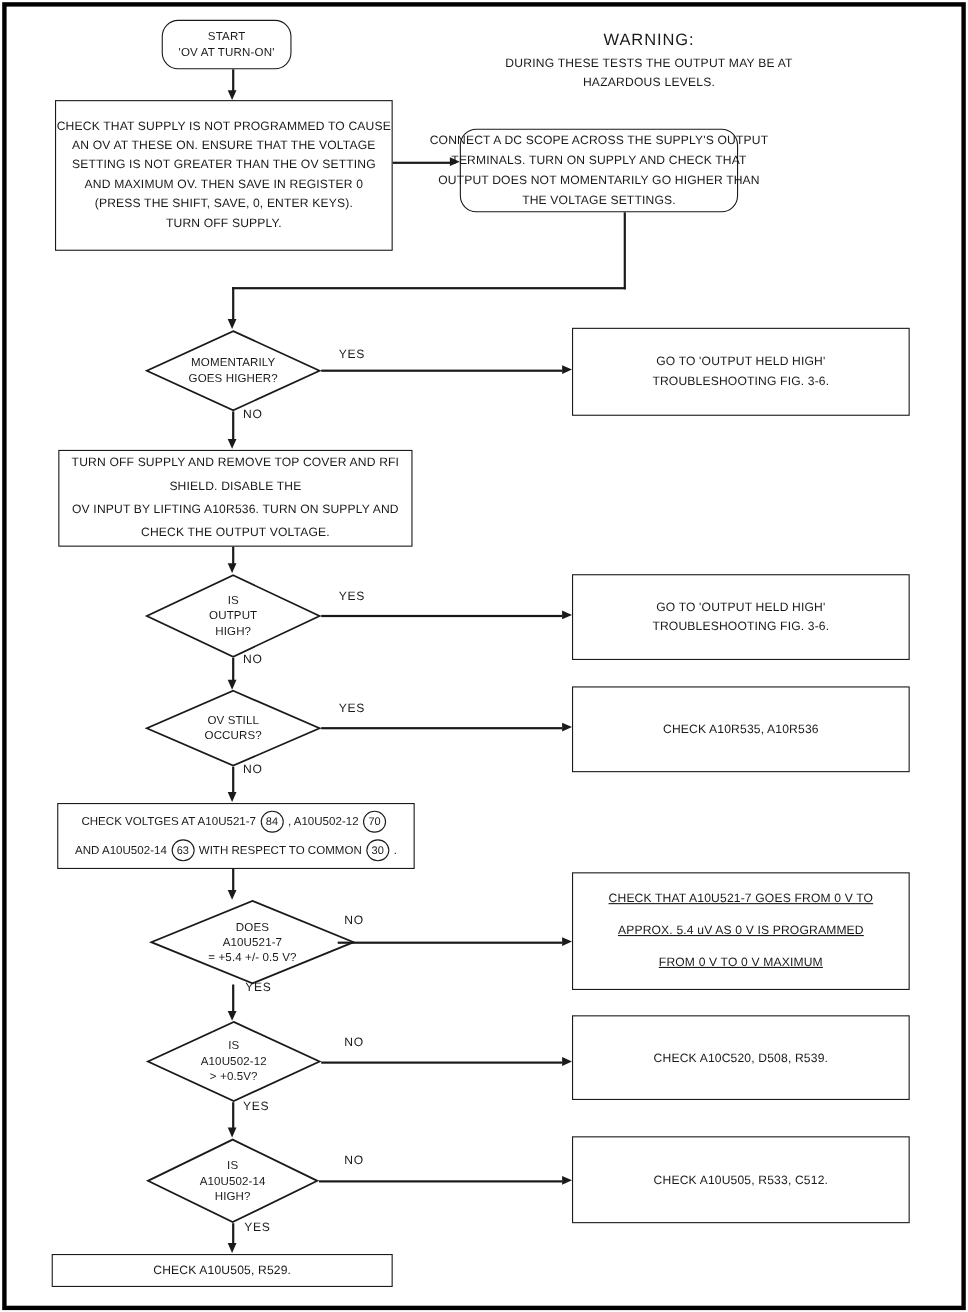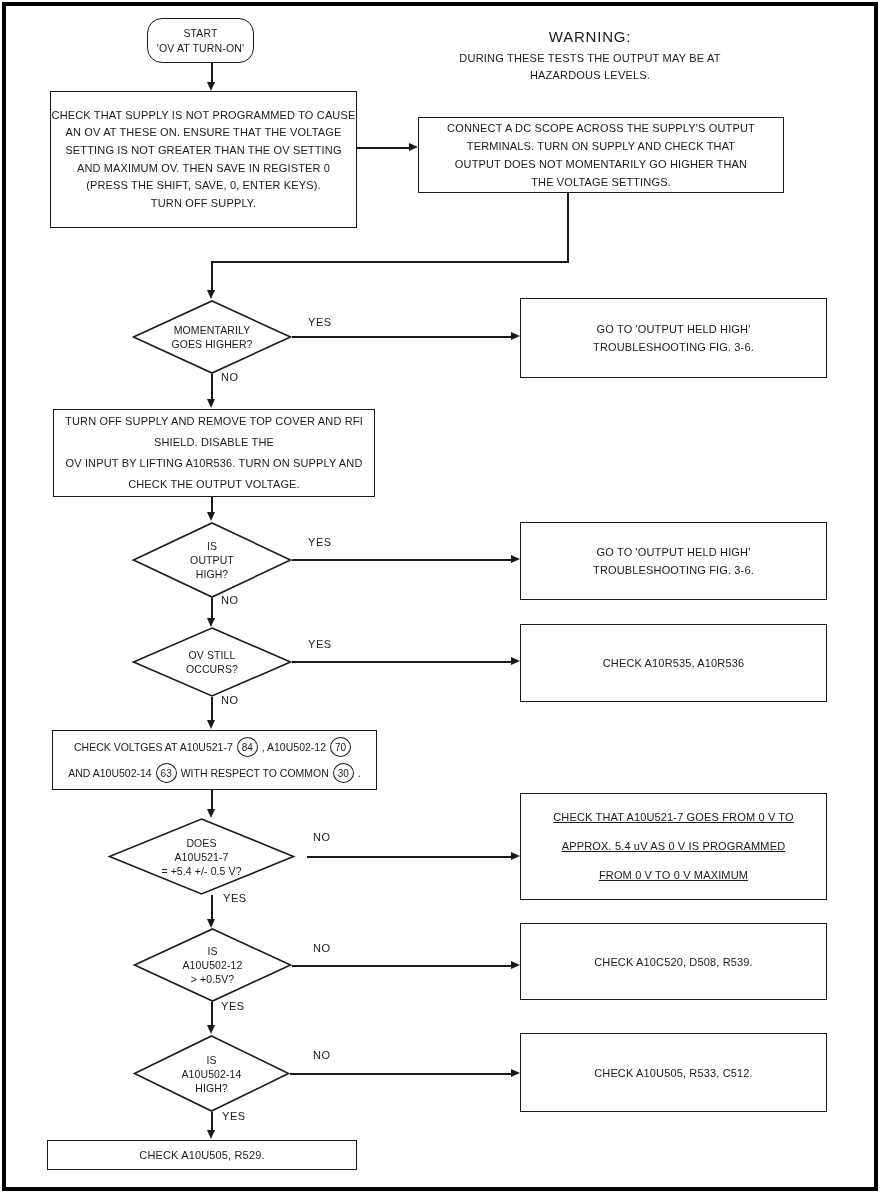--- a/index.html
+++ b/index.html
@@ -47,21 +47,21 @@
     display:inline-flex; justify-content:center; align-items:center;
     min-width:21px; height:20px; border:1.3px solid #1a1a1a; border-radius:50%;
     font-size:10px; margin:0 4px;
   }
 </style>
 </head>
 <body>
 
 <div class="frame"></div>
 
-<div class="node terminal" style="left:147px;top:18px;width:107px;height:45px;">
+<div class="node terminal" style="left:147px;top:18px;width:118px;height:45px;">
   <div class="ln">START</div>
   <div class="ln">'OV AT TURN-ON'</div>
 </div>
 
 <div class="warning">
   <div class="wtitle">WARNING:</div>
   <div class="wln">DURING THESE TESTS THE OUTPUT MAY BE AT</div>
   <div class="wln">HAZARDOUS LEVELS.</div>
 </div>
 
@@ -73,21 +73,21 @@
   <div class="ln">AN OV AT THESE ON. ENSURE THAT THE VOLTAGE</div>
   <div class="ln">SETTING IS NOT GREATER THAN THE OV SETTING</div>
   <div class="ln">AND MAXIMUM OV. THEN SAVE IN REGISTER 0</div>
   <div class="ln">(PRESS THE SHIFT, SAVE, 0, ENTER KEYS).</div>
   <div class="ln">TURN OFF SUPPLY.</div>
 </div>
 
 <div class="hline" style="left:357px;top:147px;width:53px;"></div>
 <div class="arr-r" style="left:409px;top:143px;"></div>
 
-<div class="node" id="box-connect-scope" style="left:418px;top:117px;width:366px;height:76px;">
+<div class="node" id="box-connect-scope" style="left:418px;top:117px;width:253px;height:76px;border-radius:15px;">
   <div class="ln">CONNECT A DC SCOPE ACROSS THE SUPPLY'S OUTPUT</div>
   <div class="ln">TERMINALS. TURN ON SUPPLY AND CHECK THAT</div>
   <div class="ln">OUTPUT DOES NOT MOMENTARILY GO HIGHER THAN</div>
   <div class="ln">THE VOLTAGE SETTINGS.</div>
 </div>
 
 <div class="vline" style="left:567px;top:193px;height:70px;"></div>
 <div class="hline" style="left:211px;top:261px;width:358px;"></div>
 <div class="vline" style="left:211px;top:261px;height:31px;"></div>
 <div class="arr-d" style="left:207px;top:290px;"></div>
@@ -175,21 +175,21 @@
     <span>AND A10U502-14</span>
     <span class="tp">63</span>
     <span>WITH RESPECT TO COMMON</span>
     <span class="tp">30</span>
     <span>.</span>
   </div>
 </div>
 <div class="vline" style="left:211px;top:790px;height:21px;"></div>
 <div class="arr-d" style="left:207px;top:809px;"></div>
 
-<div class="diamond" style="left:108px;top:818px;width:187px;height:77px;">
+<div class="diamond" style="left:136px;top:818px;width:187px;height:77px;">
   <svg width="187" height="77">
     <polygon points="93.5,1 185.5,38.5 93.5,76 1.5,38.5" fill="#ffffff" stroke="#1a1a1a" stroke-width="1.6"></polygon>
   </svg>
   <div class="dtext">
     <div>DOES</div>
     <div>A10U521-7</div>
     <div>= +5.4 +/- 0.5 V?</div>
   </div>
 </div>
 <div class="branch" style="left:313px;top:831px;">NO</div>

